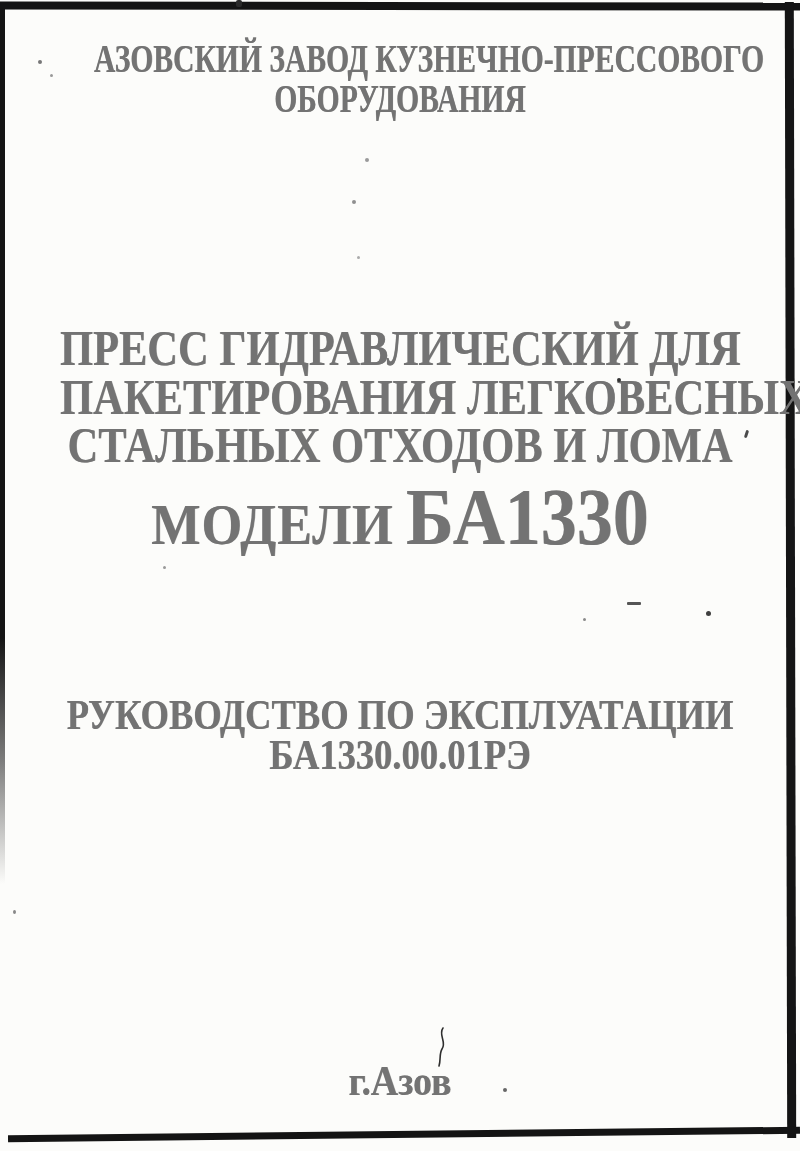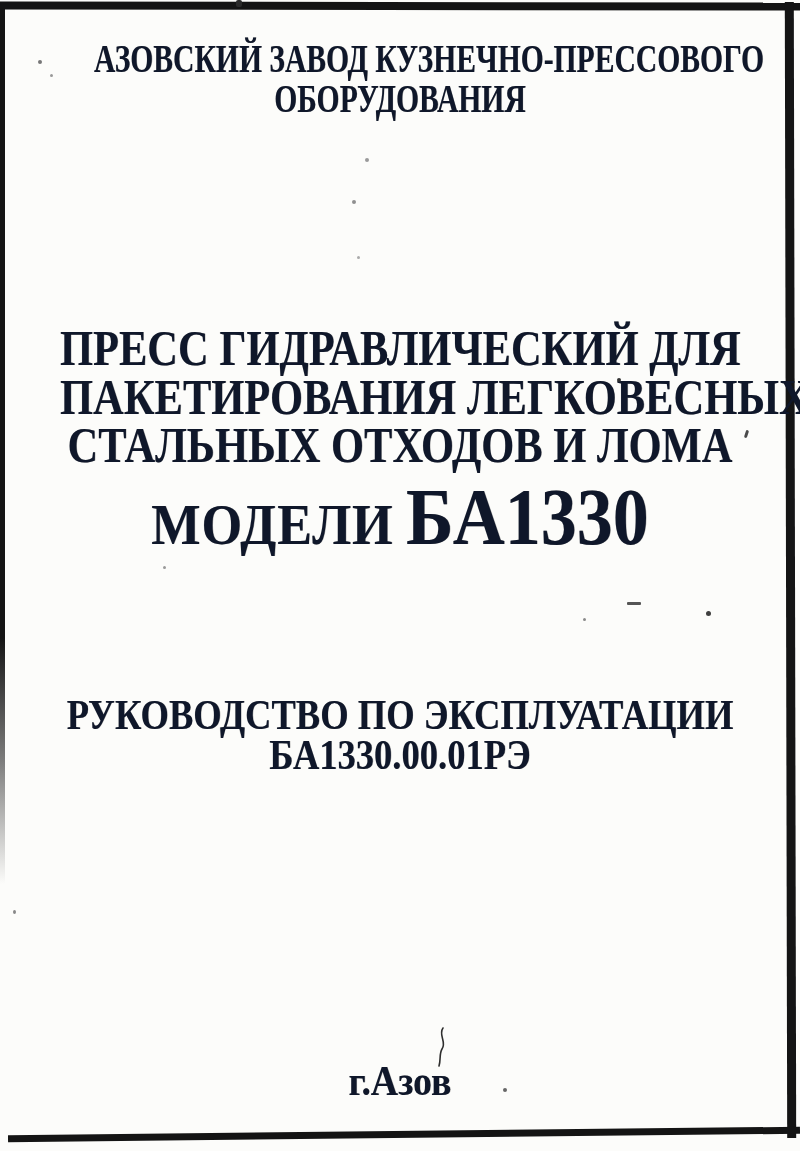--- a/index.html
+++ b/index.html
@@ -2,21 +2,21 @@
 <html><head>
 <meta charset="utf-8">
 <style>
   html,body{margin:0;padding:0;background:#ffffff;}
   .canvas{
     position:relative;
     width:800px;height:1151px;
     background:#fcfcfa;
     overflow:hidden;
     font-family:"Liberation Serif","DejaVu Serif",serif;
-    color:#0f172a;
+    color:#737373;
   }
   
   .b-top{position:absolute;left:0;top:2px;width:800px;height:8px;background:#141414;transform:rotate(0.08deg);}
   .b-left{position:absolute;left:0;top:4px;width:5px;height:880px;
           background:linear-gradient(to bottom,#141414 0%,#141414 72%,rgba(20,20,20,0.55) 86%,rgba(20,20,20,0) 100%);}
   .b-right{position:absolute;left:786px;top:2px;width:9px;height:1136px;background:#141414;transform:rotate(-0.12deg);}
   .b-bottom{position:absolute;left:8px;top:1131px;width:792px;height:7px;background:#141414;transform:rotate(-0.62deg);transform-origin:center;}
   
   .line{
     position:absolute;left:0;width:800px;

